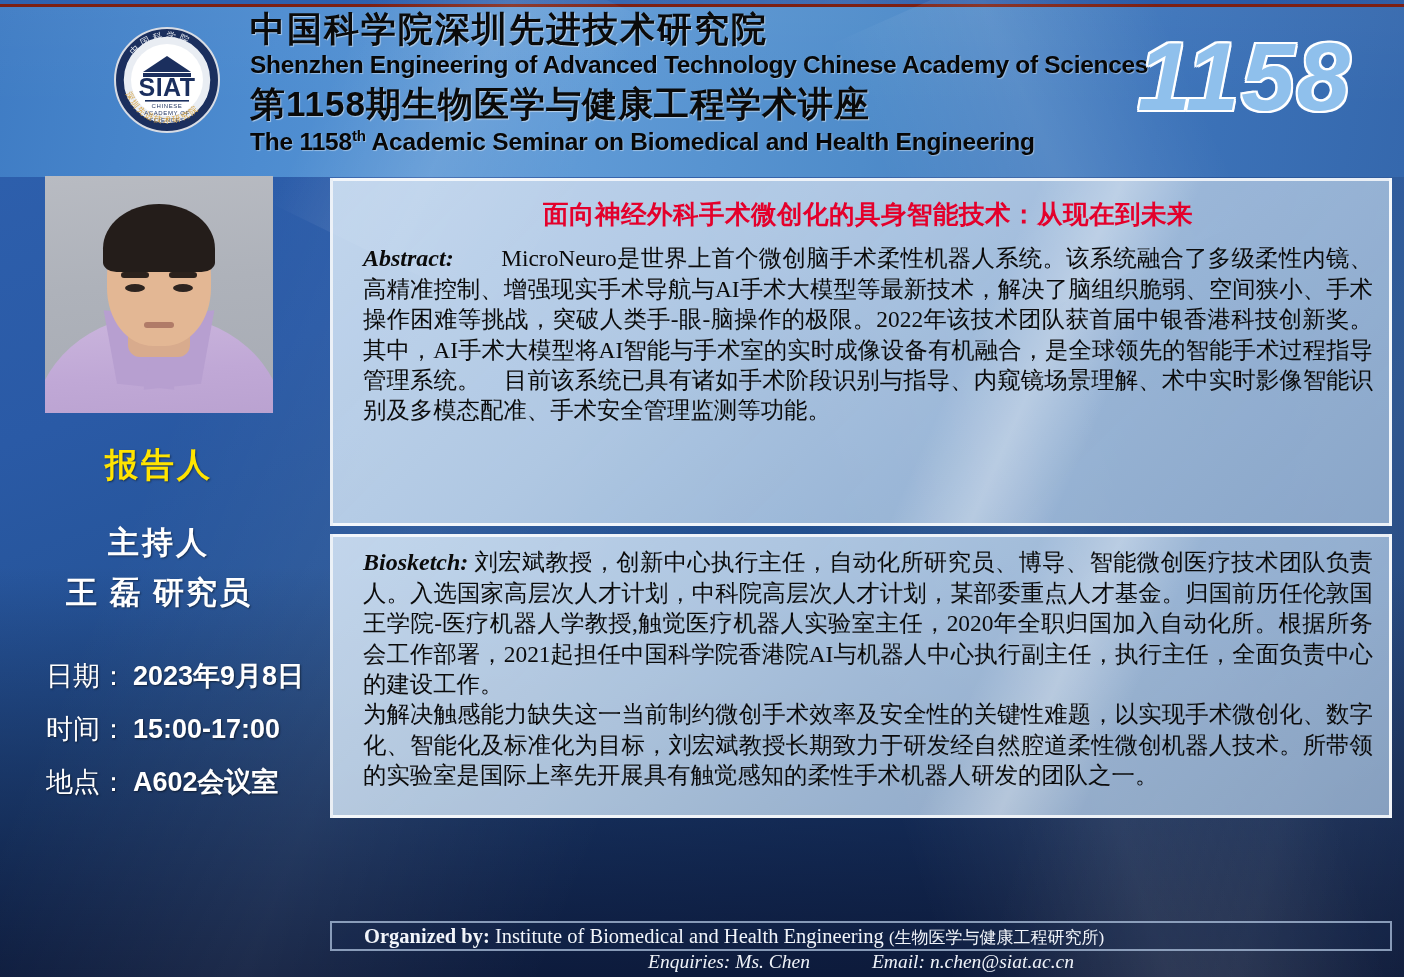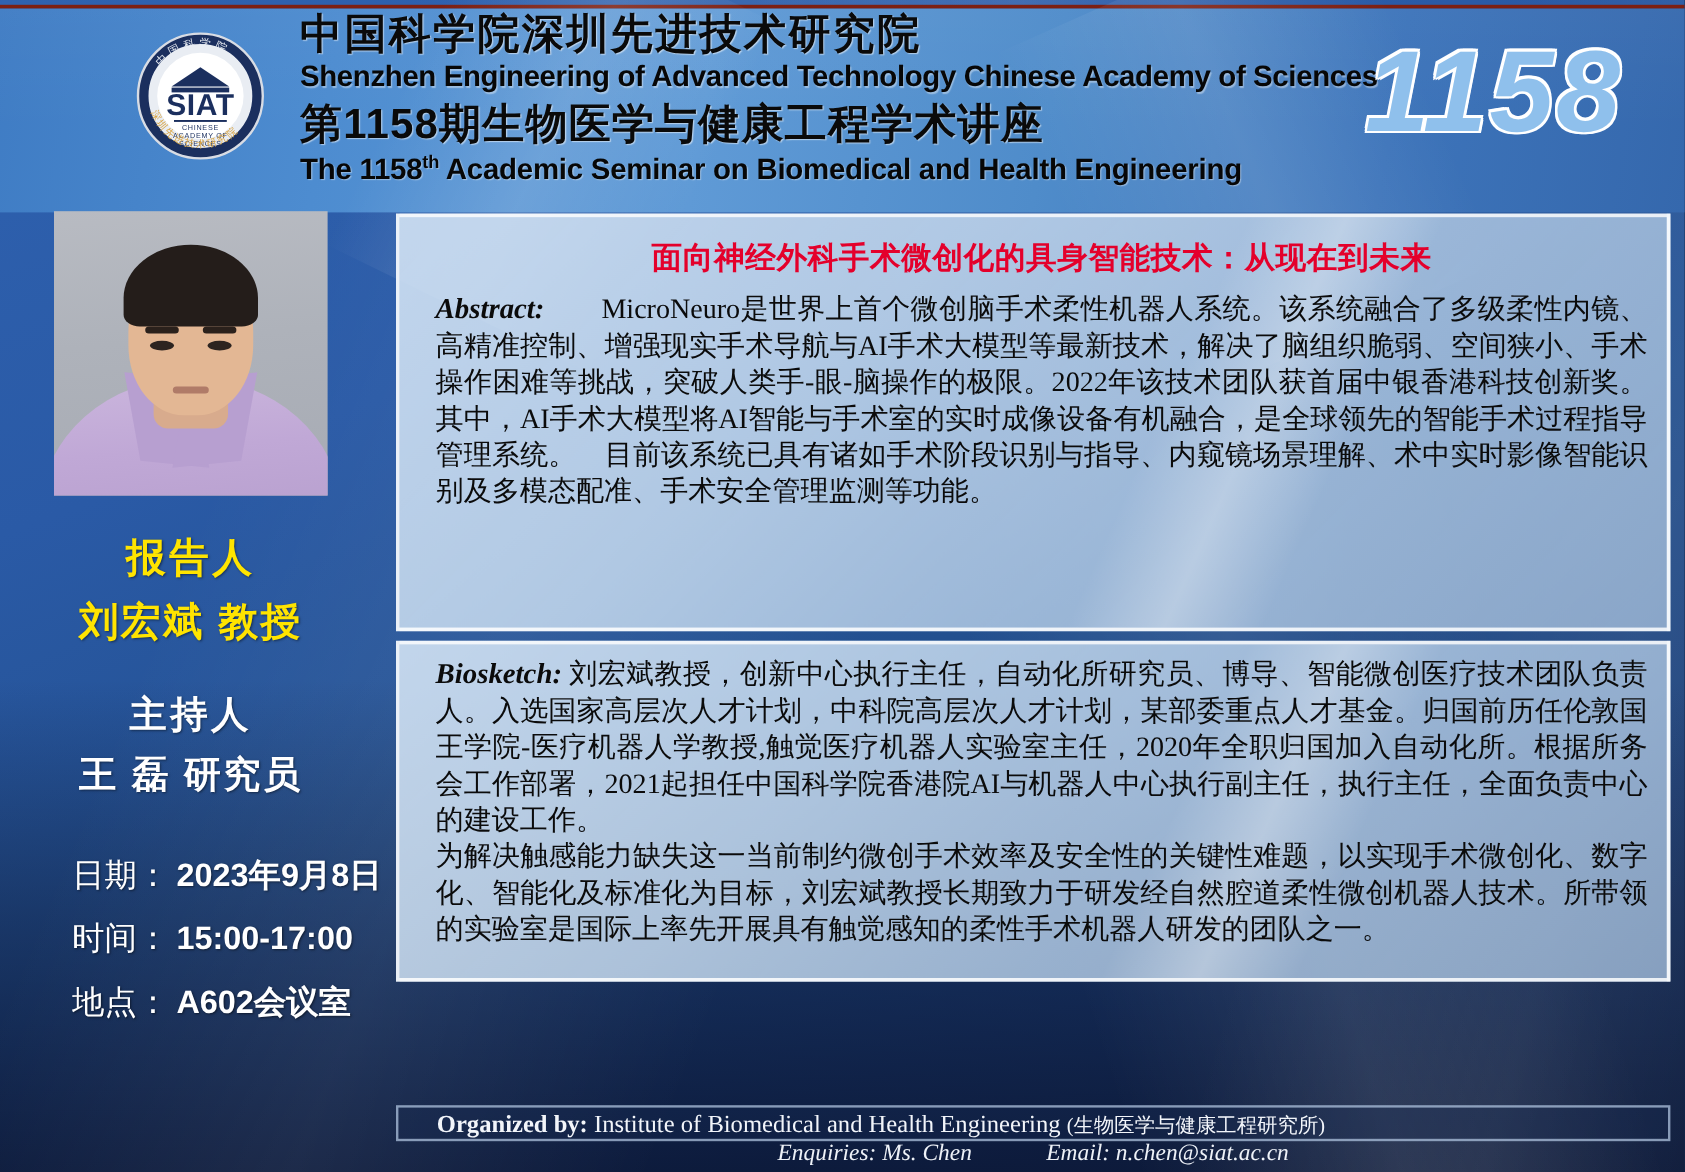--- a/index.html
+++ b/index.html
@@ -235,21 +235,21 @@
   .host-name {
     font-size: 31px; font-weight: bold;
     color: #ffffff;
     margin-top: 8px;
     letter-spacing: 2px;
     text-shadow: 1px 1px 2px rgba(0,0,0,0.45);
   }
   .info-list {
     margin-top: 44px;
     text-align: left;
-    padding-left: 60px;
+    padding-left: 46px;
   }
   .info-row {
     font-size: 27px;
     font-weight: bold;
     color: #ffffff;
     margin-bottom: 17px;
     white-space: nowrap;
     text-shadow: 1px 1px 2px rgba(0,0,0,0.5);
   }
   .info-row .lbl { font-weight: normal; }
@@ -413,21 +413,20 @@
       <div class="p-head"></div>
       <div class="p-hair"></div>
       <div class="p-brow l"></div>
       <div class="p-brow r"></div>
       <div class="p-eye l"></div>
       <div class="p-eye r"></div>
       <div class="p-mouth"></div>
     </div>
 
     <div class="speaker-label">报告人</div>
-    <div class="speaker-name">刘宏斌 教授</div>
     <div class="host-label">主持人</div>
     <div class="host-name">王 磊  研究员</div>
 
     <div class="info-list">
       <div class="info-row">
         <span class="lbl">日期：</span><span class="val">2023年9月8日</span>
       </div>
       <div class="info-row">
         <span class="lbl">时间：</span><span class="val">15:00-17:00</span>
       </div>

